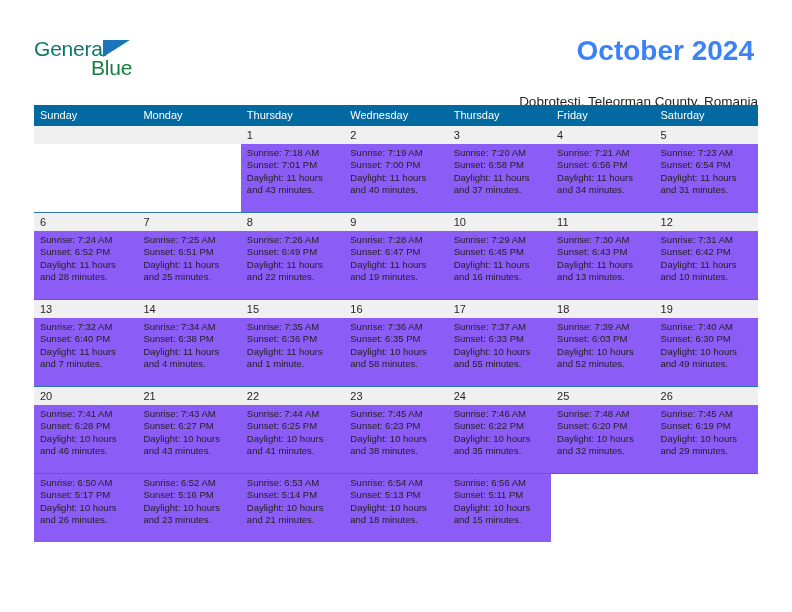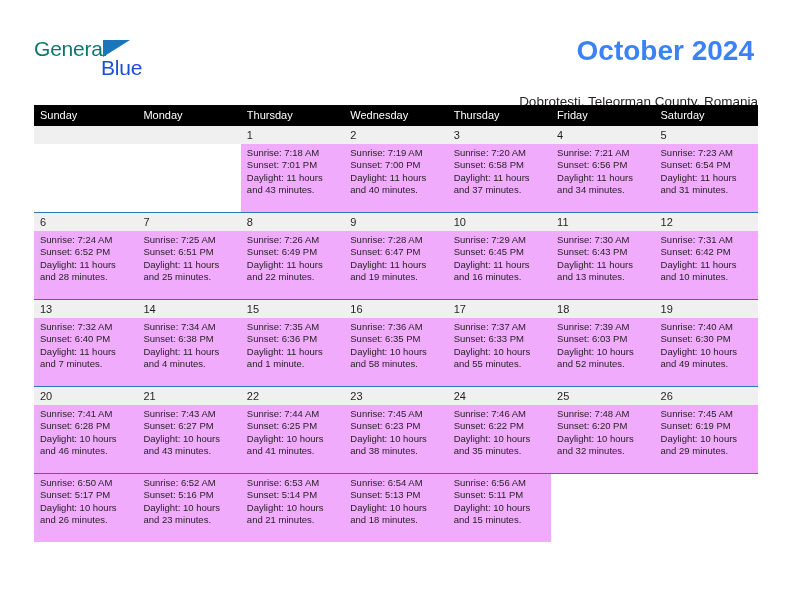--- a/index.html
+++ b/index.html
@@ -40,23 +40,23 @@
   }
   .logo-tri {
     position: absolute;
     left: 69px; top: 2px;
     width: 0; height: 0;
     border-left: 27px solid #1b75bb;
     border-bottom: 17px solid transparent;
   }
   .logo-blue {
     position: absolute;
-    left: 67px; top: 19px;
+    left: 57px; top: 19px;
     font-size: 21px;
-    color: #1d4ed8;
+    color: #15803d;
     line-height: 22px;
     letter-spacing: -0.2px;
   }
 
   .title-block {
     position: absolute;
     right: 0; top: 0;
     text-align: right;
   }
   .cal-title {
@@ -79,21 +79,21 @@
   .calendar {
     position: absolute;
     left: 34px; top: 105px;
     width: 724px;
     border-collapse: collapse;
     table-layout: fixed;
   }
   .calendar col { width: 103.43px; }
 
   thead th {
-    background: #000000;
+    background: #0369a1;
     color: #ffffff;
     font-size: 11px;
     font-weight: normal;
     text-align: left;
     padding: 4px 0 5px 6px;
     height: 19px;
     line-height: 12px;
   }
 
   tbody tr.week-sep td {
@@ -108,21 +108,21 @@
     background: #f0f0f0;
     font-size: 11px;
     color: #231f20;
     padding: 3px 0 3px 6px;
     height: 17px;
     line-height: 12px;
     vertical-align: top;
   }
 
   tbody tr.details td {
-    background: #f0abfc;
+    background: #8b5cf6;
     font-size: 9.5px;
     color: #231f20;
     padding: 3px 8px 12px 6px;
     vertical-align: top;
     line-height: 12.4px;
     height: 68px;
   }
   tbody tr.details td .line { white-space: normal; }
   tbody tr.details td.empty { background: #ffffff; }
 </style>

